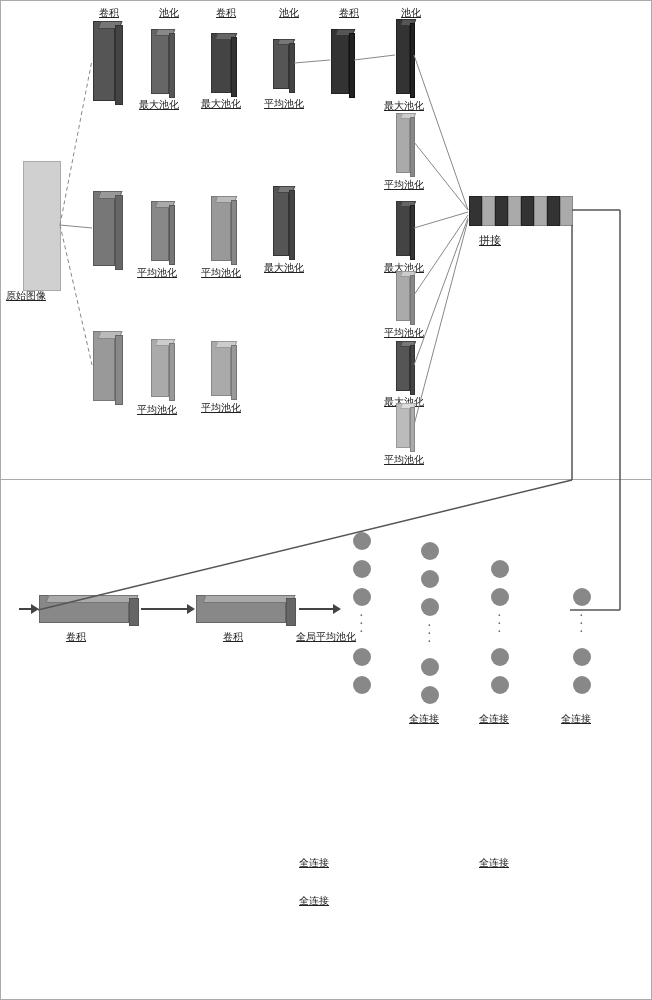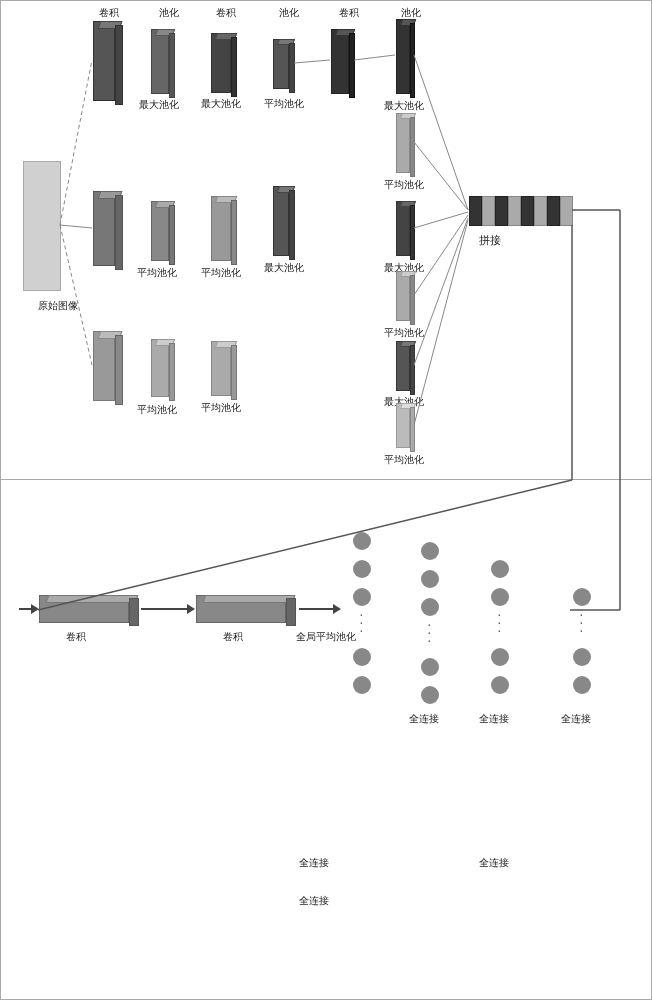--- a/index.html
+++ b/index.html
@@ -37,24 +37,25 @@
       width: 652px;
       height: 520px;
       border: 1px solid #aaa;
       border-top: none;
       background: #fff;
     }
 
     
     .label {
       position: absolute;
-      text-align: right;
+      text-align: left;
       font-size: 10px;
       color: #222;
       white-space: nowrap;
+      text-decoration: underline;
     }
 
     
     .circle {
       position: absolute;
       border-radius: 50%;
       background: #888;
     }
 
     
@@ -67,21 +68,21 @@
     }
   </style>
 </head>
 <body>
 
 <div class="diagram-container">
 
   <div class="top-section">
 
     <div style="position:absolute; left:22px; top:160px; width:38px; height:130px; background:#d0d0d0; border:1.5px solid #aaa;"></div>
-    <div class="label" style="left:5px; top:298px; width:72px;">原始图像</div>
+    <div class="label" style="left:5px; top:288px; width:72px;">原始图像</div>
 
     <div class="label" style="left:98px; top:5px;">卷积</div>
     <div class="label" style="left:158px; top:5px;">池化</div>
     <div class="label" style="left:215px; top:5px;">卷积</div>
     <div class="label" style="left:278px; top:5px;">池化</div>
     <div class="label" style="left:338px; top:5px;">卷积</div>
     <div class="label" style="left:400px; top:5px;">池化</div>
 
     <div style="position:absolute; left:92px; top:20px; width:22px; height:80px; background:#555; border:1px solid #333;"></div>
 

